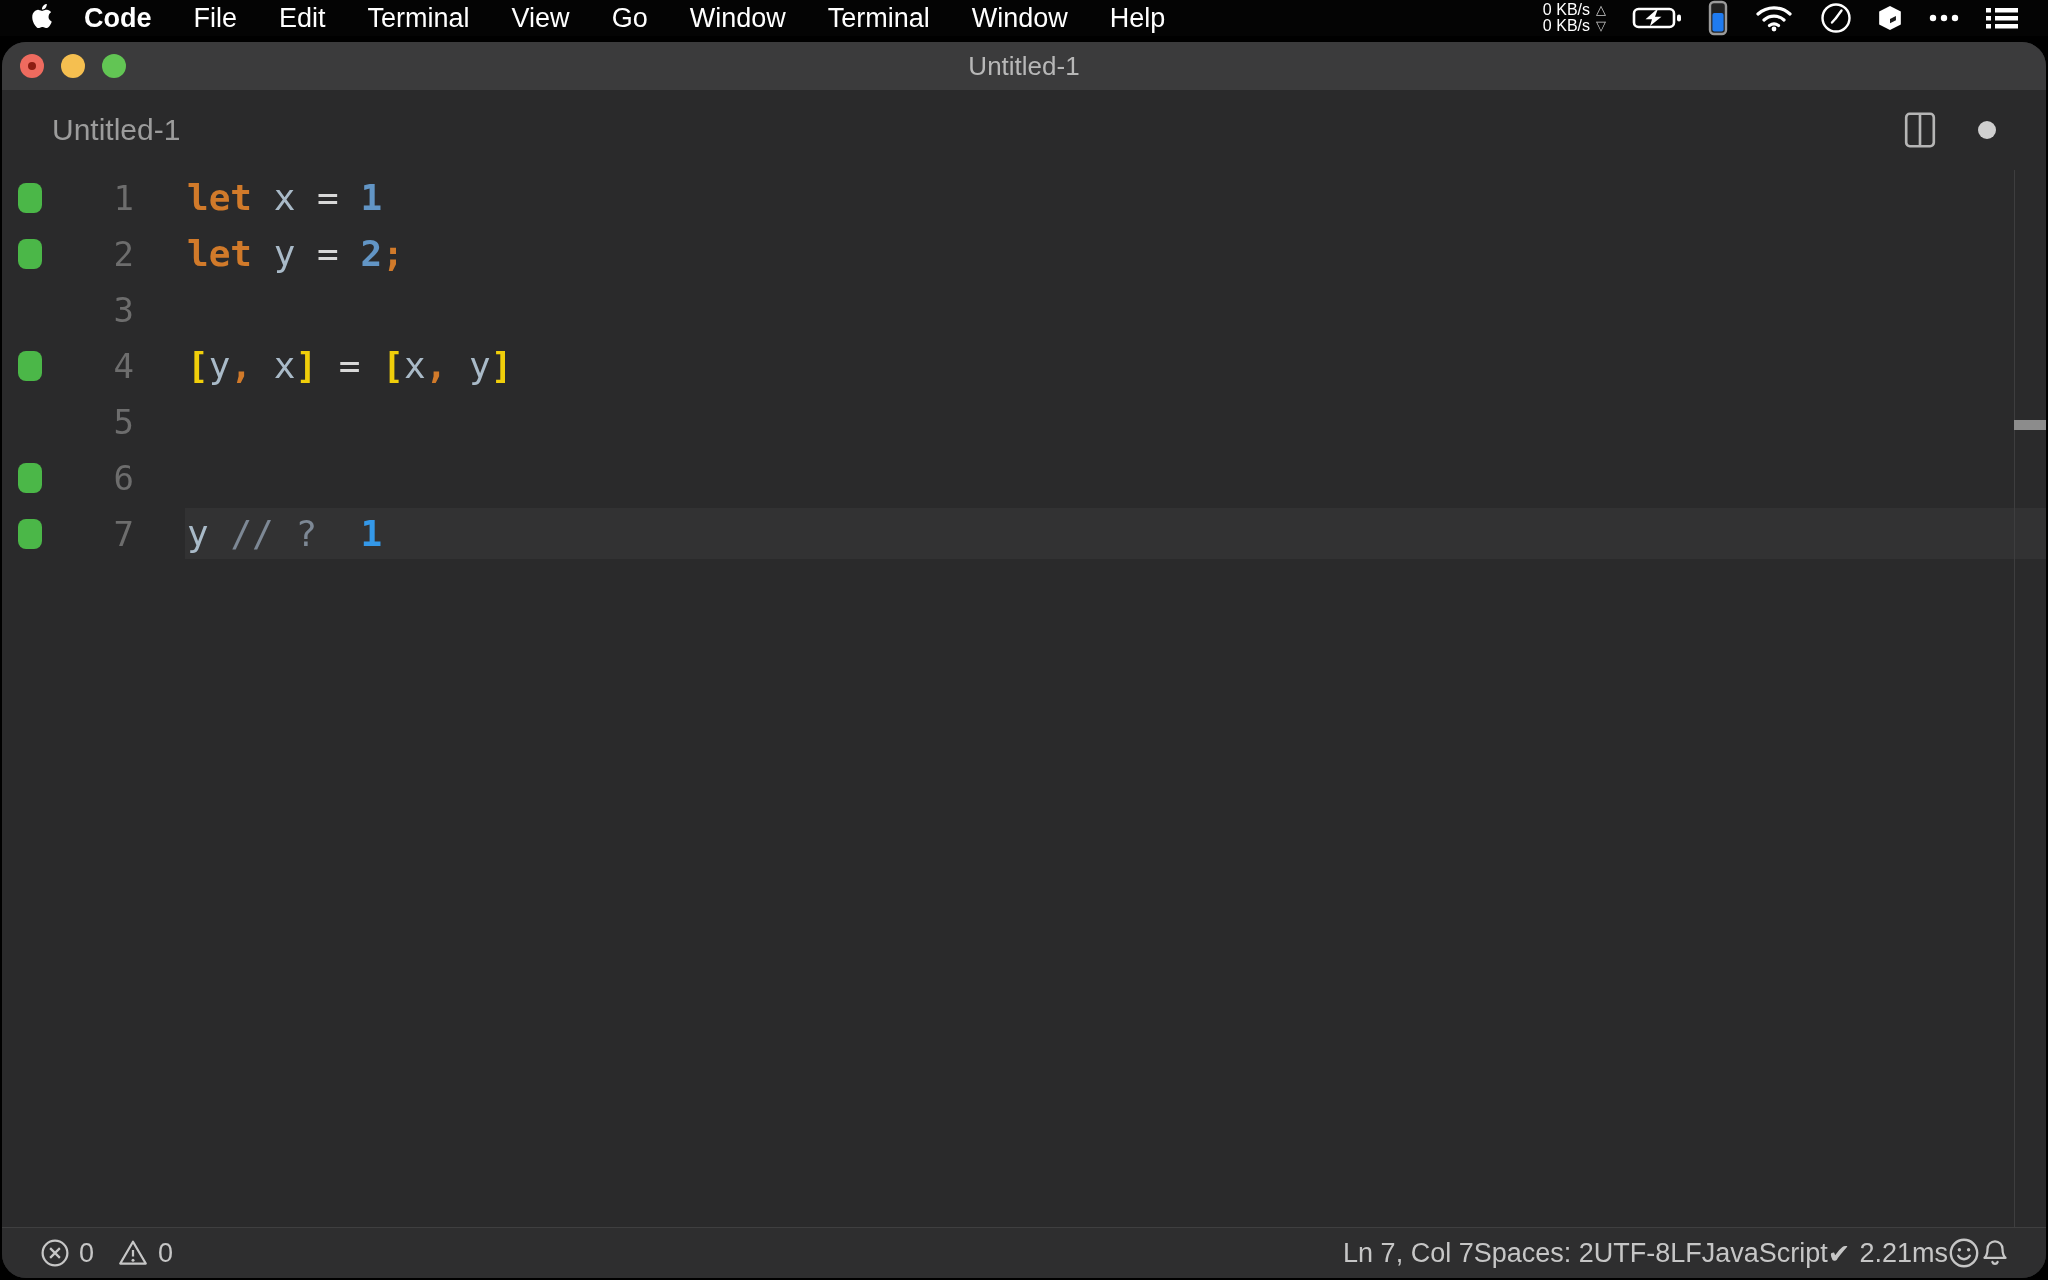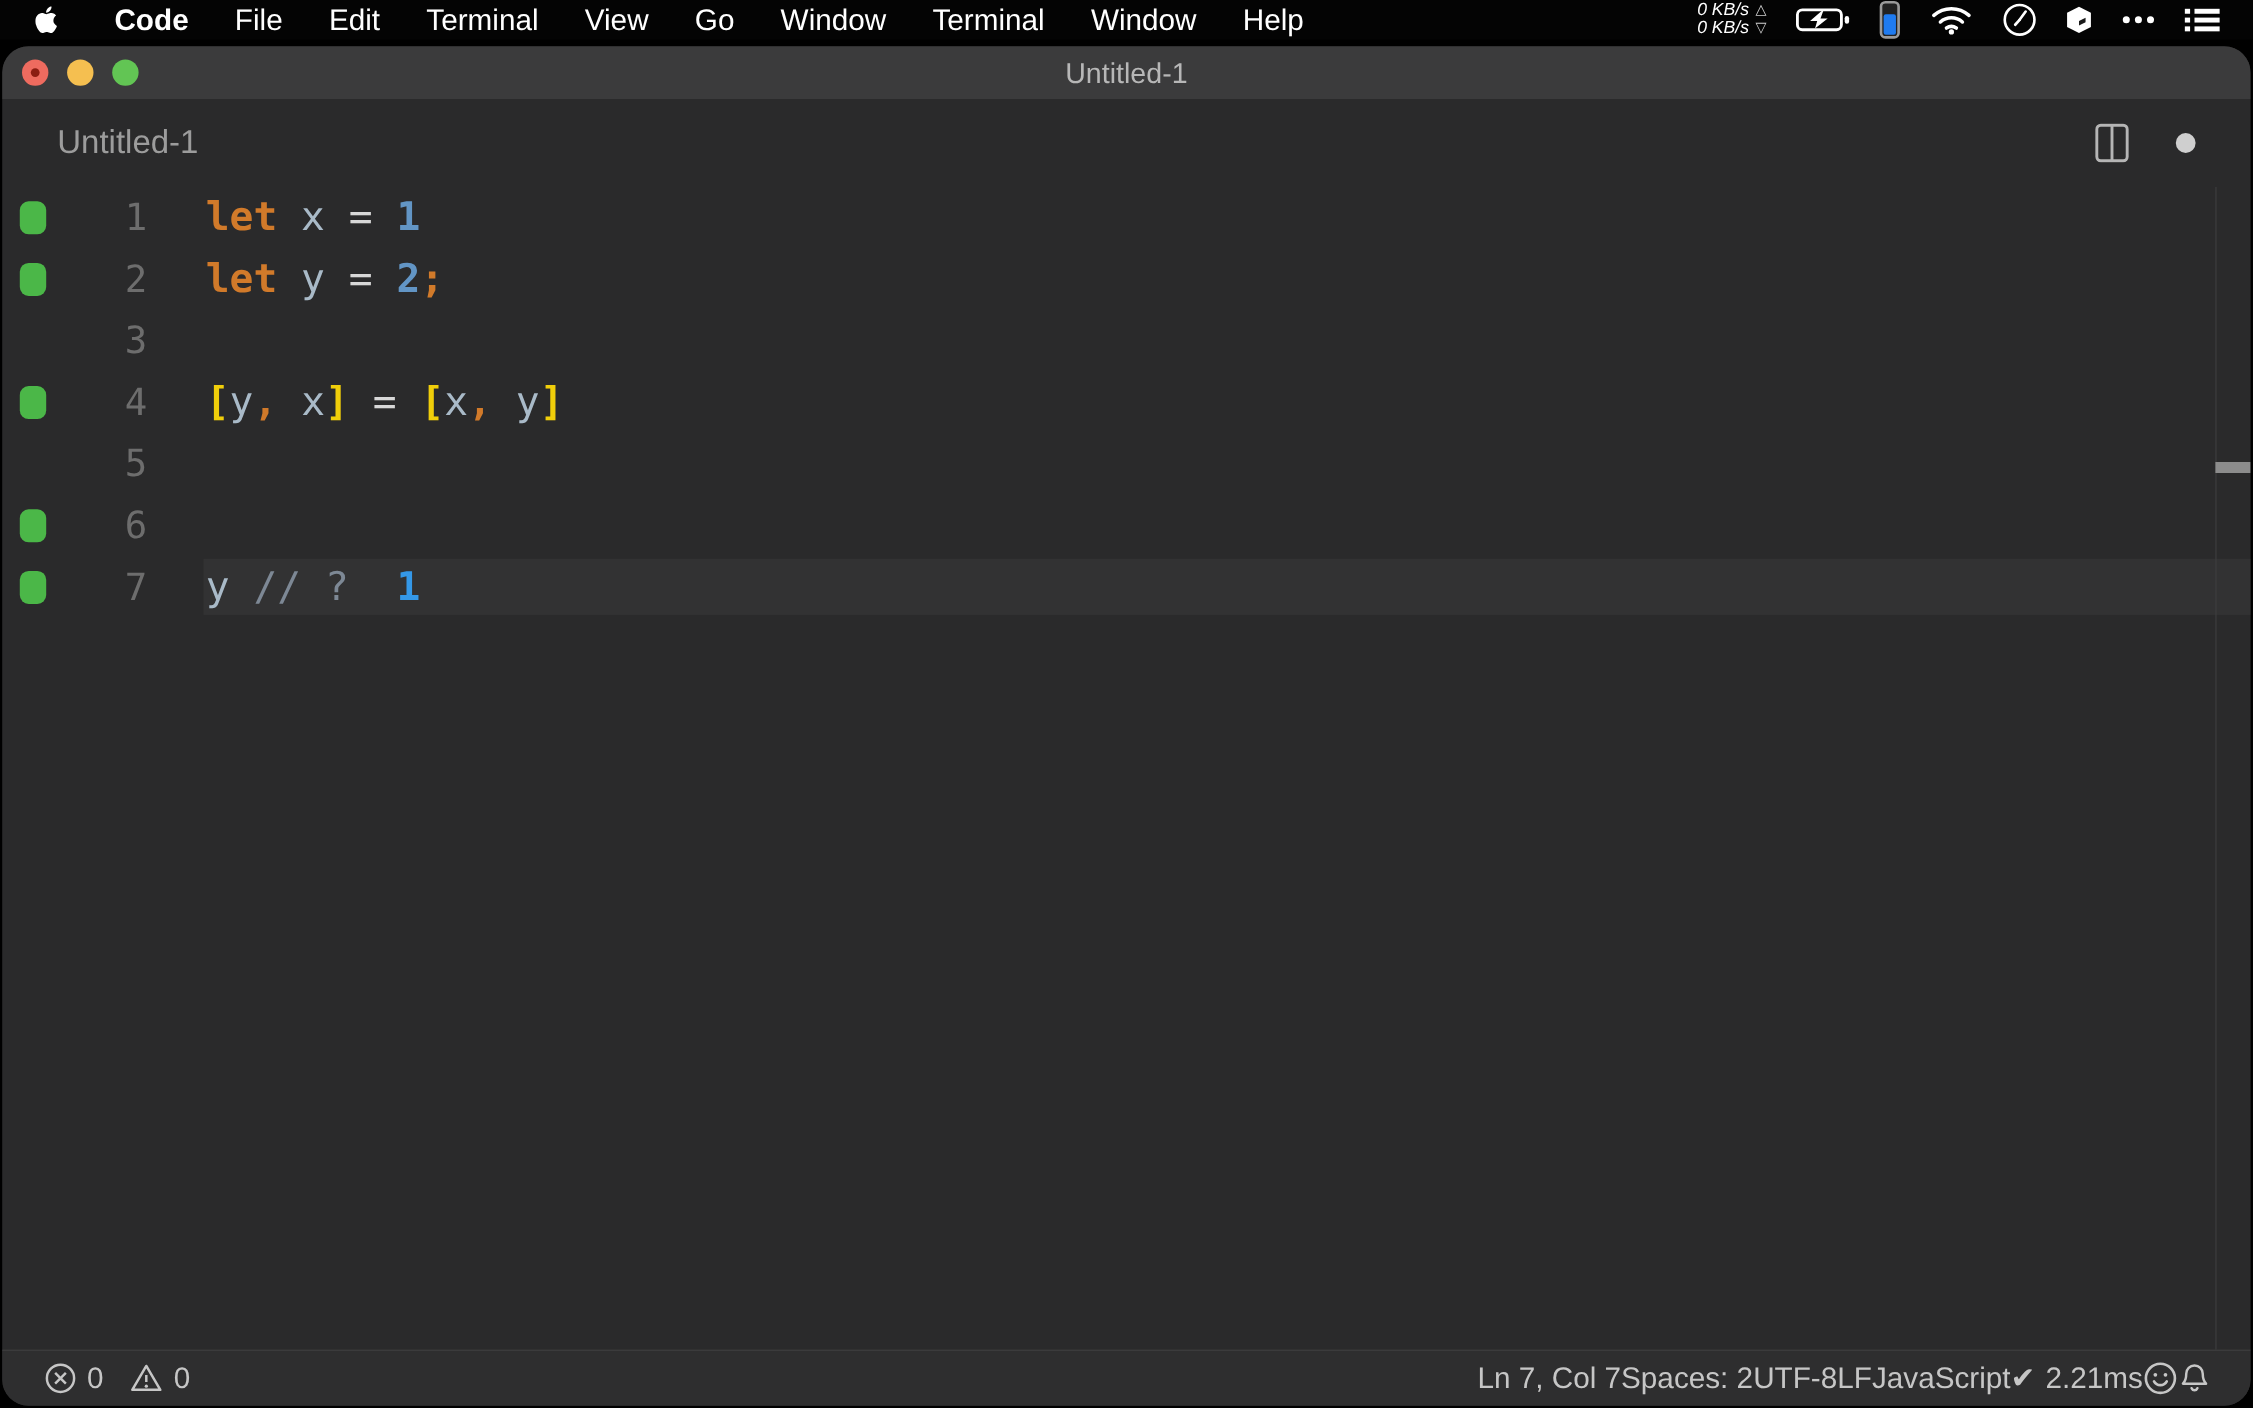--- a/index.html
+++ b/index.html
@@ -3,27 +3,27 @@
 <meta charset="utf-8">
 <style>
   * { margin:0; padding:0; box-sizing:border-box; }
   html,body { width:2048px; height:1280px; background:#000; overflow:hidden;
               font-family:"Liberation Sans", sans-serif; }
 
   
   .menubar { position:absolute; left:0; top:0; width:2048px; height:36px;
              background:var(--c-menubar_bg,#040404); display:flex; align-items:center;
              color:#fff; font-size:27px; padding:0 30px; }
-  .menu-left { display:flex; align-items:center; gap:50px; }
+  .menu-left { display:flex; align-items:flex-start; gap:30px; }
   .menu-left .apple { display:flex; align-items:center; }
   .menu-item { white-space:nowrap; }
   .menu-item.app { font-weight:700; }
   .menu-right { margin-left:auto; display:flex; align-items:center; gap:26px; }
   .net-widget { display:flex; flex-direction:column; justify-content:flex-start; line-height:16px;
-                font-size:16px; text-align:right;font-style:italic; }
+                font-size:16px; text-align:right; }
   .net-row { display:flex; align-items:center; gap:6px; justify-content:flex-end; }
   .net-row .tri { font-family:"DejaVu Sans", sans-serif; font-size:13px; color:#cfcfcf; }
   .mb-icon { display:flex; align-items:center; }
 
   
   .window { position:absolute; left:2px; top:42px; width:2044px; height:1236px;
             background:var(--c-editor_bg,#2a2a2b); border-radius:24px; overflow:hidden;
             display:flex; flex-direction:column; }
 
   .titlebar { height:48px; background:var(--c-titlebar_bg,#3b3b3c); position:relative;

